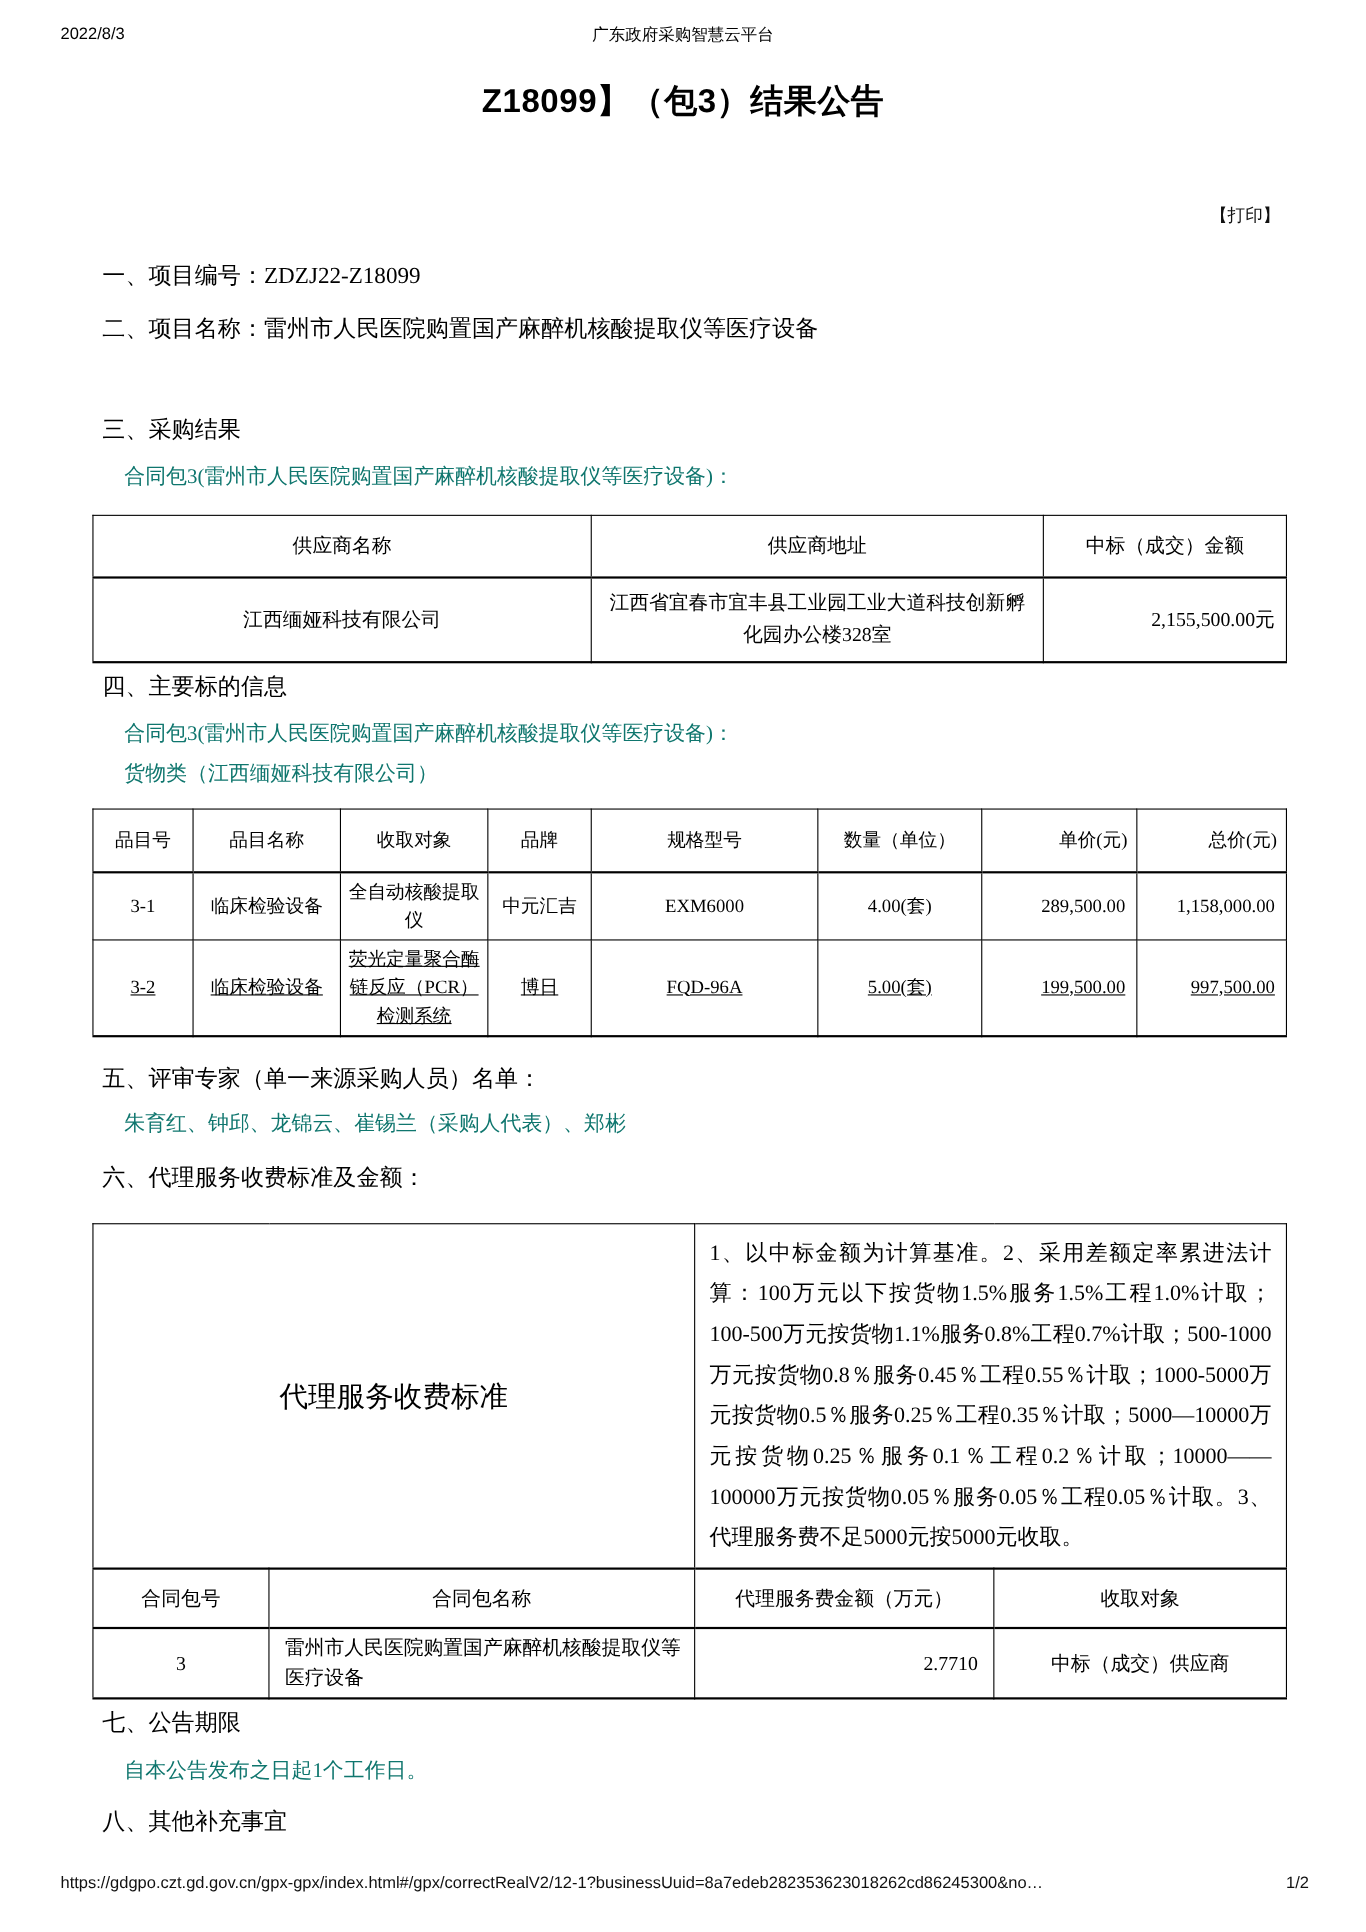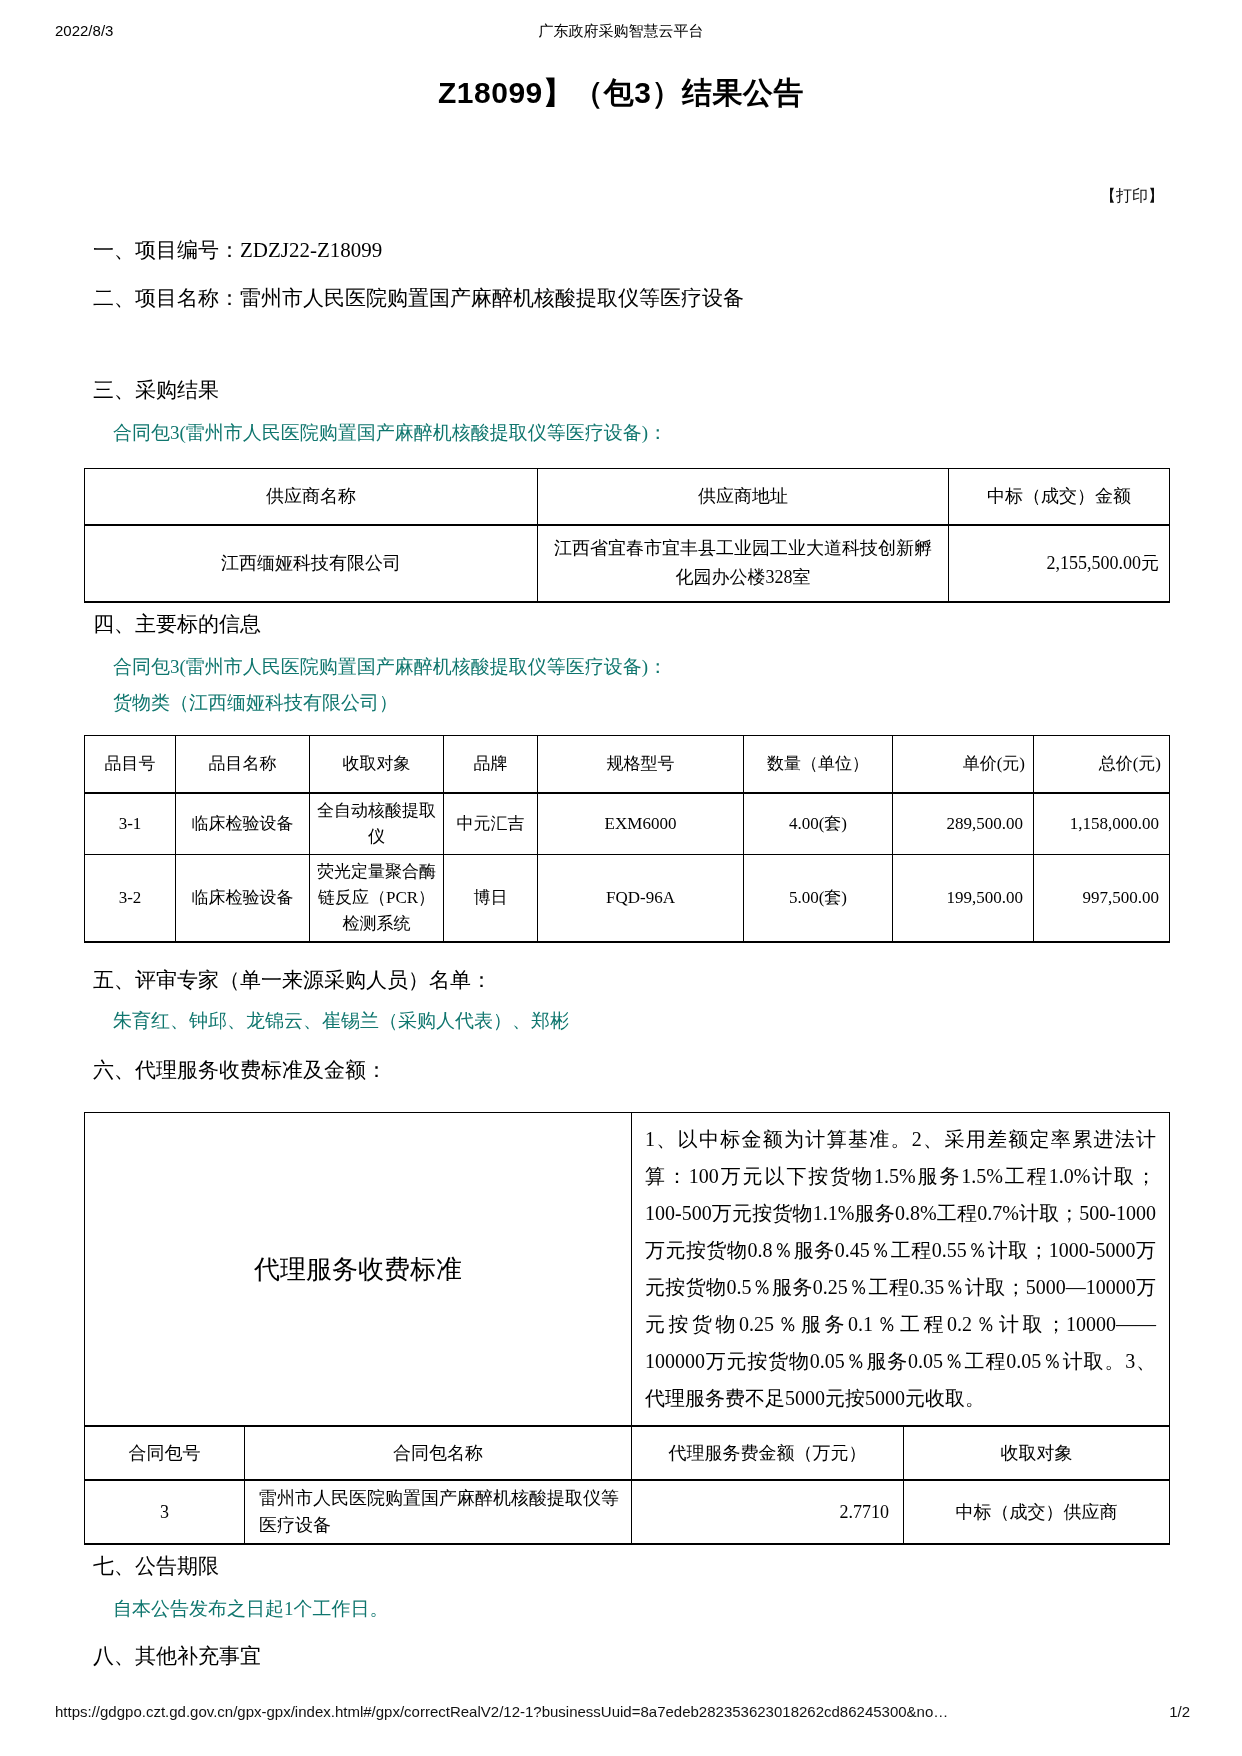--- a/index.html
+++ b/index.html
@@ -44,21 +44,21 @@
   #supplier-table td.addr { padding:6px 16px; line-height:29px; text-align:center; }
   #supplier-table td.amount { padding-right:10px; }
   #supplier-table { border-bottom:2px solid #000; }
 
   
   #items-table { top:735px; width:1085px; font-size:17px; }
   #items-table th { height:57px; text-align:center; border-bottom:2px solid #000; padding:0 4px; }
   #items-table th.t-right { text-align:right; padding-right:8px; }
   #items-table td { padding:4px 6px; line-height:26px; text-align:center; }
   #items-table tr.row-1 td { height:58px; }
-  #items-table tr.row-2 td { height:68px; }
+  #items-table tr.row-2 td { height:68px;text-decoration:underline; }
   #items-table td.t-right { text-align:right; padding-right:10px; }
   #items-table { border-bottom:2px solid #000; }
 
   
   #fee-table { top:1112px; width:1085px; font-size:18px; }
   #fee-table td.std-label { height:296px; text-align:center; font-size:26px; border-bottom:2px solid #000; }
   #fee-table td.std-text  {
     padding:8px 13px; font-size:20px; line-height:37px; text-align:justify;
     border-bottom:2px solid #000; vertical-align:top;
   }

